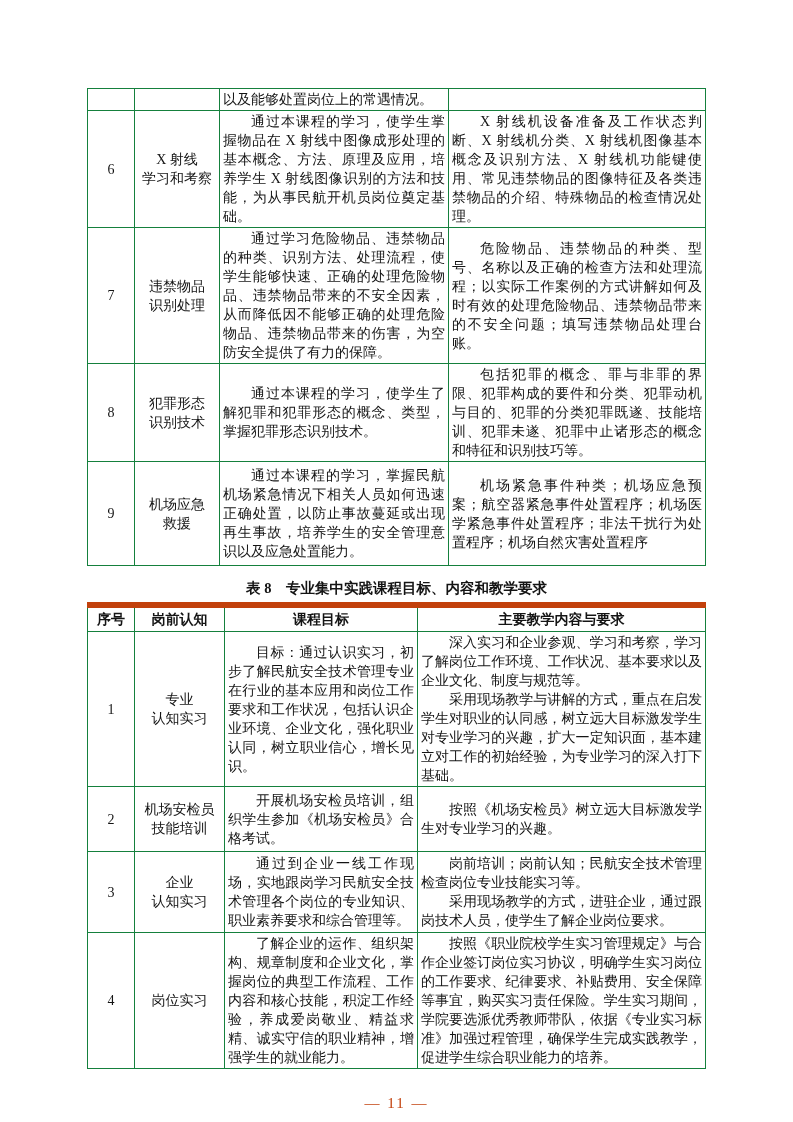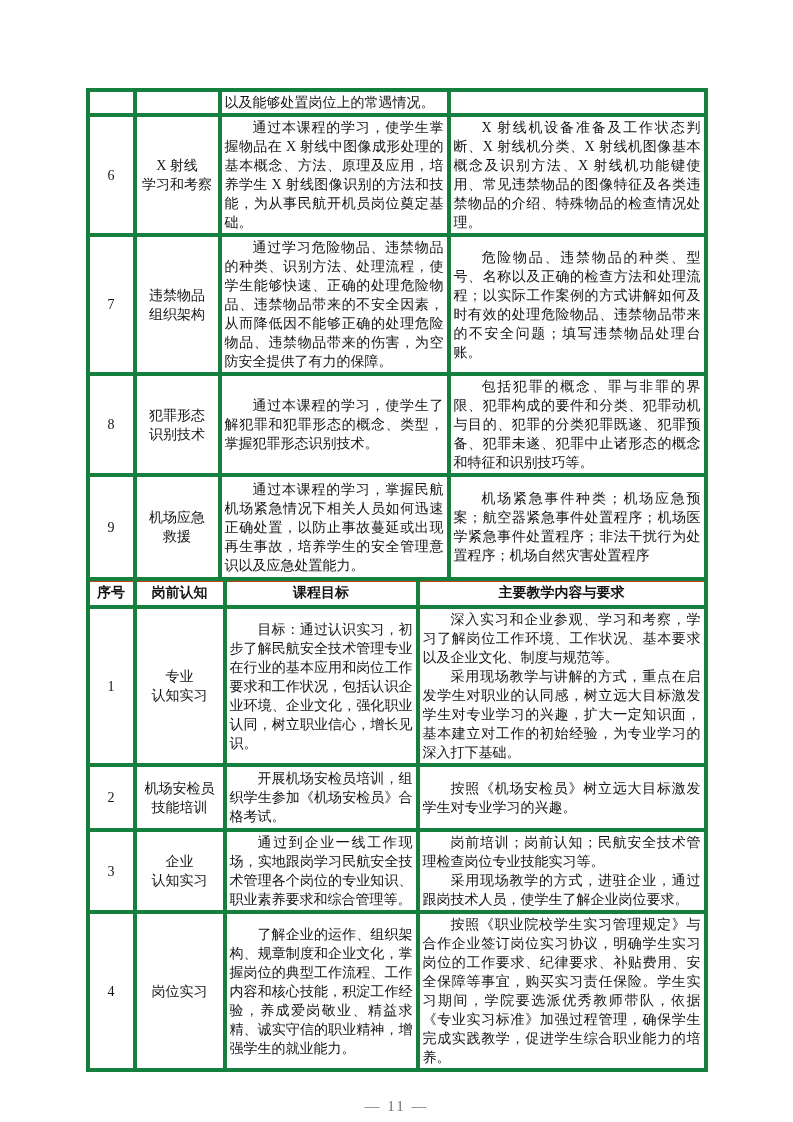--- a/index.html
+++ b/index.html
@@ -14,29 +14,29 @@
     overflow: hidden;
   }
   table {
     border-collapse: collapse;
     table-layout: fixed;
     margin: 0 auto;
     font-size: 14px;
     line-height: 19px;
   }
   td, th {
-    border: 4px solid #15803d;
+    border: 1px solid #15803d;
     padding: 1px 3px;
     vertical-align: middle;
     box-sizing: border-box;
     overflow: hidden;
   }
   .t1 { width: 618px; }
   .t8 { width: 618px; }
-  .t8 .head th { border-top: 1px solid #c2410c; font-family: Liberation Mono, monospace; }
+  .t8 .head th { border-top: 6px solid #c2410c; }
   .c-num  { text-align: center; }
   .c-name { text-align: center; white-space: pre-line; }
   .c-goal, .c-content { text-align: justify; }
   .para { text-align: justify; }
   .para.indent { text-indent: 2em; }
   th { font-weight: bold; text-align: center; font-size: 14px; padding: 2px 3px; }
   
   .t1 tr.cont td { height: 22px; }
   .t1 tr.r6 td { height: 95px; margin-top: 7px; }
   .t1 tr.r7 td { height: 135px; }
@@ -51,21 +51,21 @@
     text-align: center;
     font-weight: bold;
     font-size: 14.5px;
     margin: 13px 0 4px 0;
   }
   .page-number {
     text-align: center;
     font-size: 15px;
     margin-top: 26px;
     letter-spacing: 2px;
-    color: #737373;
+    color: #c2410c;
   }
 </style>
 </head>
 <body>
 
 <div class="page">
 
   <table class="t1">
     <colgroup>
       <col style="width:47px">
@@ -91,55 +91,56 @@
           <div class="para indent">通过本课程的学习，使学生掌握物品在 X 射线中图像成形处理的基本概念、方法、原理及应用，培养学生 X 射线图像识别的方法和技能，为从事民航开机员岗位奠定基础。</div>
         </td>
         <td class="c-content">
           <div class="para indent">X 射线机设备准备及工作状态判断、X 射线机分类、X 射线机图像基本概念及识别方法、X 射线机功能键使用、常见违禁物品的图像特征及各类违禁物品的介绍、特殊物品的检查情况处理。</div>
         </td>
       </tr>
 
       <tr class="r7">
         <td class="c-num">7</td>
         <td class="c-name">违禁物品
-组织架构</td>
+识别处理</td>
         <td class="c-goal">
           <div class="para indent">通过学习危险物品、违禁物品的种类、识别方法、处理流程，使学生能够快速、正确的处理危险物品、违禁物品带来的不安全因素，从而降低因不能够正确的处理危险物品、违禁物品带来的伤害，为空防安全提供了有力的保障。</div>
         </td>
         <td class="c-content">
           <div class="para indent">危险物品、违禁物品的种类、型号、名称以及正确的检查方法和处理流程；以实际工作案例的方式讲解如何及时有效的处理危险物品、违禁物品带来的不安全问题；填写违禁物品处理台账。</div>
         </td>
       </tr>
 
       <tr class="r8">
         <td class="c-num">8</td>
         <td class="c-name">犯罪形态
 识别技术</td>
         <td class="c-goal">
           <div class="para indent">通过本课程的学习，使学生了解犯罪和犯罪形态的概念、类型，掌握犯罪形态识别技术。</div>
         </td>
         <td class="c-content">
-          <div class="para indent">包括犯罪的概念、罪与非罪的界限、犯罪构成的要件和分类、犯罪动机与目的、犯罪的分类犯罪既遂、犯罪预备、犯罪未遂、犯罪中止诸形态的概念和特征和识别技巧等。</div>
+          <div class="para indent">包括犯罪的概念、罪与非罪的界限、犯罪构成的要件和分类、犯罪动机与目的、犯罪的分类犯罪既遂、技能培训、犯罪未遂、犯罪中止诸形态的概念和特征和识别技巧等。</div>
         </td>
       </tr>
 
       <tr class="r9">
         <td class="c-num">9</td>
         <td class="c-name">机场应急
 救援</td>
         <td class="c-goal">
           <div class="para indent">通过本课程的学习，掌握民航机场紧急情况下相关人员如何迅速正确处置，以防止事故蔓延或出现再生事故，培养学生的安全管理意识以及应急处置能力。</div>
         </td>
         <td class="c-content">
           <div class="para indent">机场紧急事件种类；机场应急预案；航空器紧急事件处置程序；机场医学紧急事件处置程序；非法干扰行为处置程序；机场自然灾害处置程序</div>
         </td>
       </tr>
     </tbody>
   </table>
 
+  <div class="table-title">表 8　专业集中实践课程目标、内容和教学要求</div>
 
   <table class="t8">
     <colgroup>
       <col style="width:47px">
         <col style="width:90px">
         <col style="width:193px">
         <col style="width:288px">
     </colgroup>
     <tbody>
       <tr class="head">

